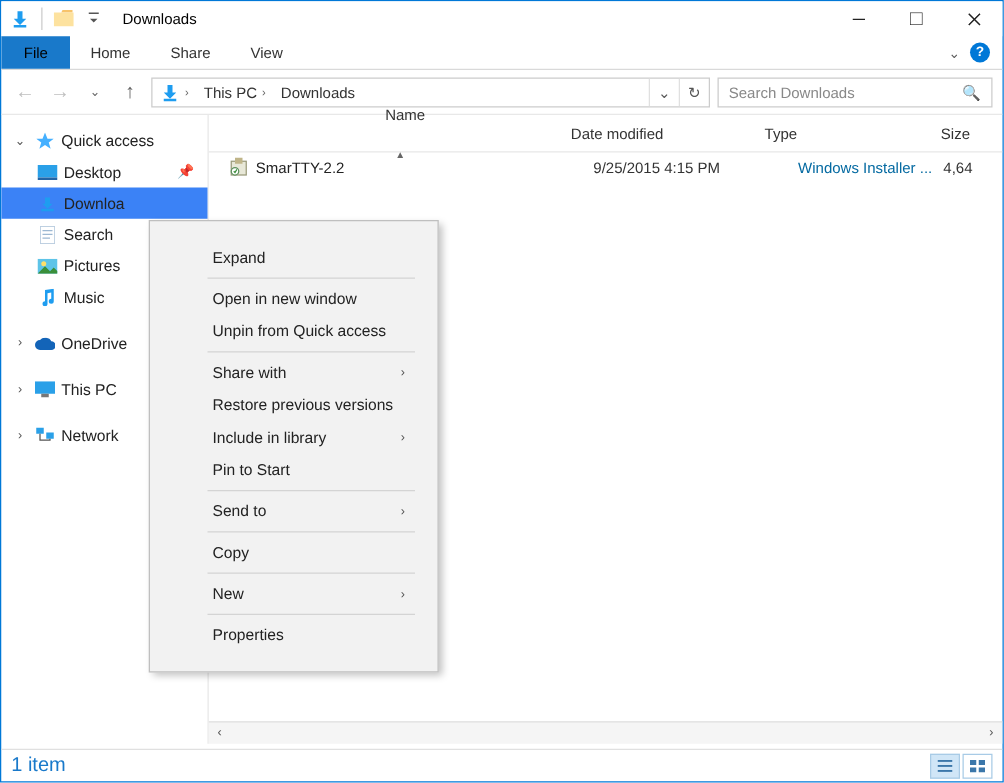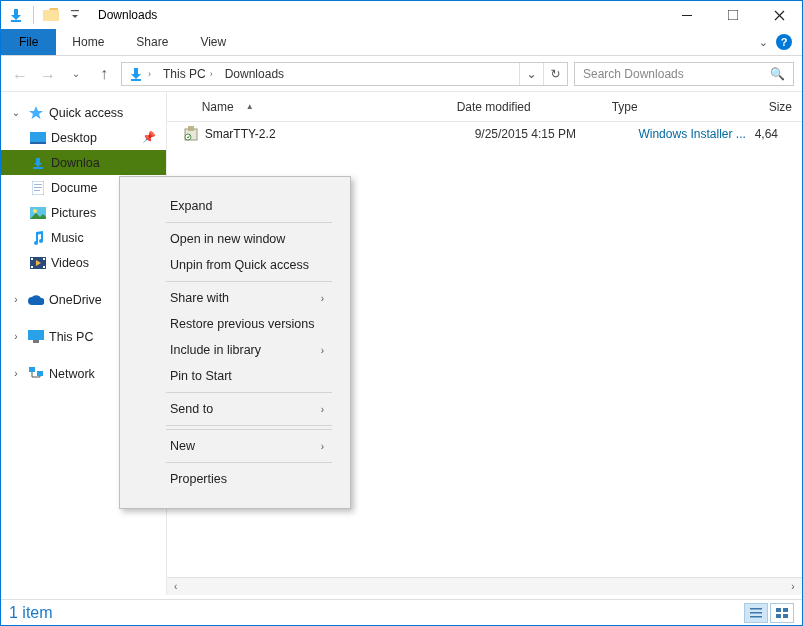--- a/index.html
+++ b/index.html
@@ -32,32 +32,32 @@
 .navbar .addr .end { margin-left: auto; display: flex; }
 .navbar .addr .end div { width: 24px; height: 22px; display: flex; align-items: center; justify-content: center; border-left: 1px solid #e0e0e0; font-size: 12px; color: #555; }
 .navbar .search { width: 220px; border: 1px solid #ccc; height: 24px; display: flex; align-items: center; font-size: 12px; color: #888; padding: 0 8px; justify-content: space-between; }
 
 
 .body { display: flex; height: 503px; }
 .nav { width: 190px; border-right: 1px solid #e8e8e8; padding-top: 8px; font-size: 12.5px; color: #222; }
 .nav .item { height: 25px; display: flex; align-items: center; padding-left: 8px; gap: 4px; position: relative; }
 .nav .item .caret { width: 14px; color: #555; font-size: 10px; text-align: center; }
 .nav .item .icon { width: 18px; height: 16px; display: flex; align-items: center; justify-content: center; }
-.nav .item.sel { background: #4d7c0f; }
+.nav .item.sel { background: #3b82f6; }
 .nav .item.child { padding-left: 28px; }
 .nav .item .pin { position: absolute; right: 10px; color: #7a7a7a; font-size: 11px; }
 .nav .spacer { height: 12px; }
 
 .content { flex: 1; position: relative; display: flex; flex-direction: column; }
 .cols { height: 30px; border-bottom: 1px solid #e8e8e8; display: flex; align-items: center; font-size: 12px; color: #333; padding-left: 35px; }
-.cols div { padding-right: 10px; }
+.cols div { padding-right: 10px; flex-direction: column; }
 .cols .c1 { width: 255px; display: flex; align-items: center; gap: 20px; }
 .cols .c2 { width: 155px; }
 .cols .c3 { width: 125px; }
-.cols .c4 { flex: 1; text-align: right; }
+.cols .c4 { flex: 1; text-align: center; }
 .cols .sortup { font-size: 8px; color: #666; margin-left: -8px; }
 .rows { flex: 1; }
 .row { height: 24px; display: flex; align-items: center; font-size: 12px; color: #222; padding-left: 16px; }
 .row .icon { width: 18px; margin-right: 4px; }
 .row .c1 { width: 270px; }
 .row .c2 { width: 155px; color: #333; }
 .row .c3 { width: 125px; color: #0369a1; text-align: center; }
 .row .c4 { flex: 1; text-align: right; color: #333; padding-right: 24px; }
 
 .hscroll { height: 18px; border-top: 1px solid #e0e0e0; display: flex; align-items: center; background: #f5f5f5; font-size: 10px; color: #555; }
@@ -199,52 +199,39 @@
     </div>
     <div class="item child">
       <span class="icon">
           <svg width="12" height="14">
             <rect width="12" height="14" fill="#fff" stroke="#9db8d2"></rect>
             <rect x="2" y="3" width="8" height="1" fill="#9db8d2"></rect>
             <rect x="2" y="6" width="8" height="1" fill="#9db8d2"></rect>
             <rect x="2" y="9" width="6" height="1" fill="#9db8d2"></rect>
           </svg>
         </span>
-      <span>Docume</span>
+      <span>Search</span>
     </div>
     <div class="item child">
       <span class="icon">
           <svg width="16" height="12">
             <rect width="16" height="12" fill="#5ec4e8"></rect>
             <circle cx="5" cy="4" r="2" fill="#ffe06a"></circle>
             <path d="M0 12 L6 6 L10 10 L13 7 L16 10 L16 12 Z" fill="#3a8f3a"></path>
           </svg>
         </span>
       <span>Pictures</span>
     </div>
     <div class="item child">
       <span class="icon">
           <svg width="12" height="14" viewBox="0 0 12 14">
             <path d="M4 1 L11 0 L11 10 A2 2 0 1 1 9 8 L9 3 L6 3.5 L6 12 A2 2 0 1 1 4 10 Z" fill="#1e9df0"></path>
           </svg>
         </span>
       <span>Music</span>
-    </div>
-    <div class="item child">
-      <span class="icon">
-          <svg width="16" height="12">
-            <rect width="16" height="12" fill="#2a4a7a"></rect>
-            <rect x="1" y="1" width="2" height="2" fill="#fff"></rect>
-            <rect x="1" y="9" width="2" height="2" fill="#fff"></rect>
-            <rect x="13" y="1" width="2" height="2" fill="#fff"></rect>
-            <rect x="13" y="9" width="2" height="2" fill="#fff"></rect>
-            <path d="M6 3 L11 6 L6 9 Z" fill="#f2b04a"></path>
-          </svg>
-        </span>
-      <span>Videos</span>
     </div>
     <div class="spacer"></div>
     <div class="item">
       <span class="caret">›</span>
       <span class="icon">
           <svg width="16" height="10" viewBox="0 0 16 10">
             <path d="M4 10 A4 4 0 0 1 4 2 A5 4 0 0 1 13 3 A3 3 0 0 1 13 10 Z" fill="#1364b8"></path>
           </svg>
         </span>
       <span>OneDrive</span>
@@ -333,20 +320,23 @@
     </div>
   <div class="mi">
       <span>Pin to Start</span>
     </div>
   <div class="sep2"></div>
   <div class="mi">
       <span>Send to</span>
       <span class="sub">›</span>
     </div>
   <div class="sep2"></div>
+  <div class="mi">
+      <span>Copy</span>
+    </div>
   <div class="sep2"></div>
   <div class="mi">
       <span>New</span>
       <span class="sub">›</span>
     </div>
   <div class="sep2"></div>
   <div class="mi">
       <span>Properties</span>
     </div>
 </div>

